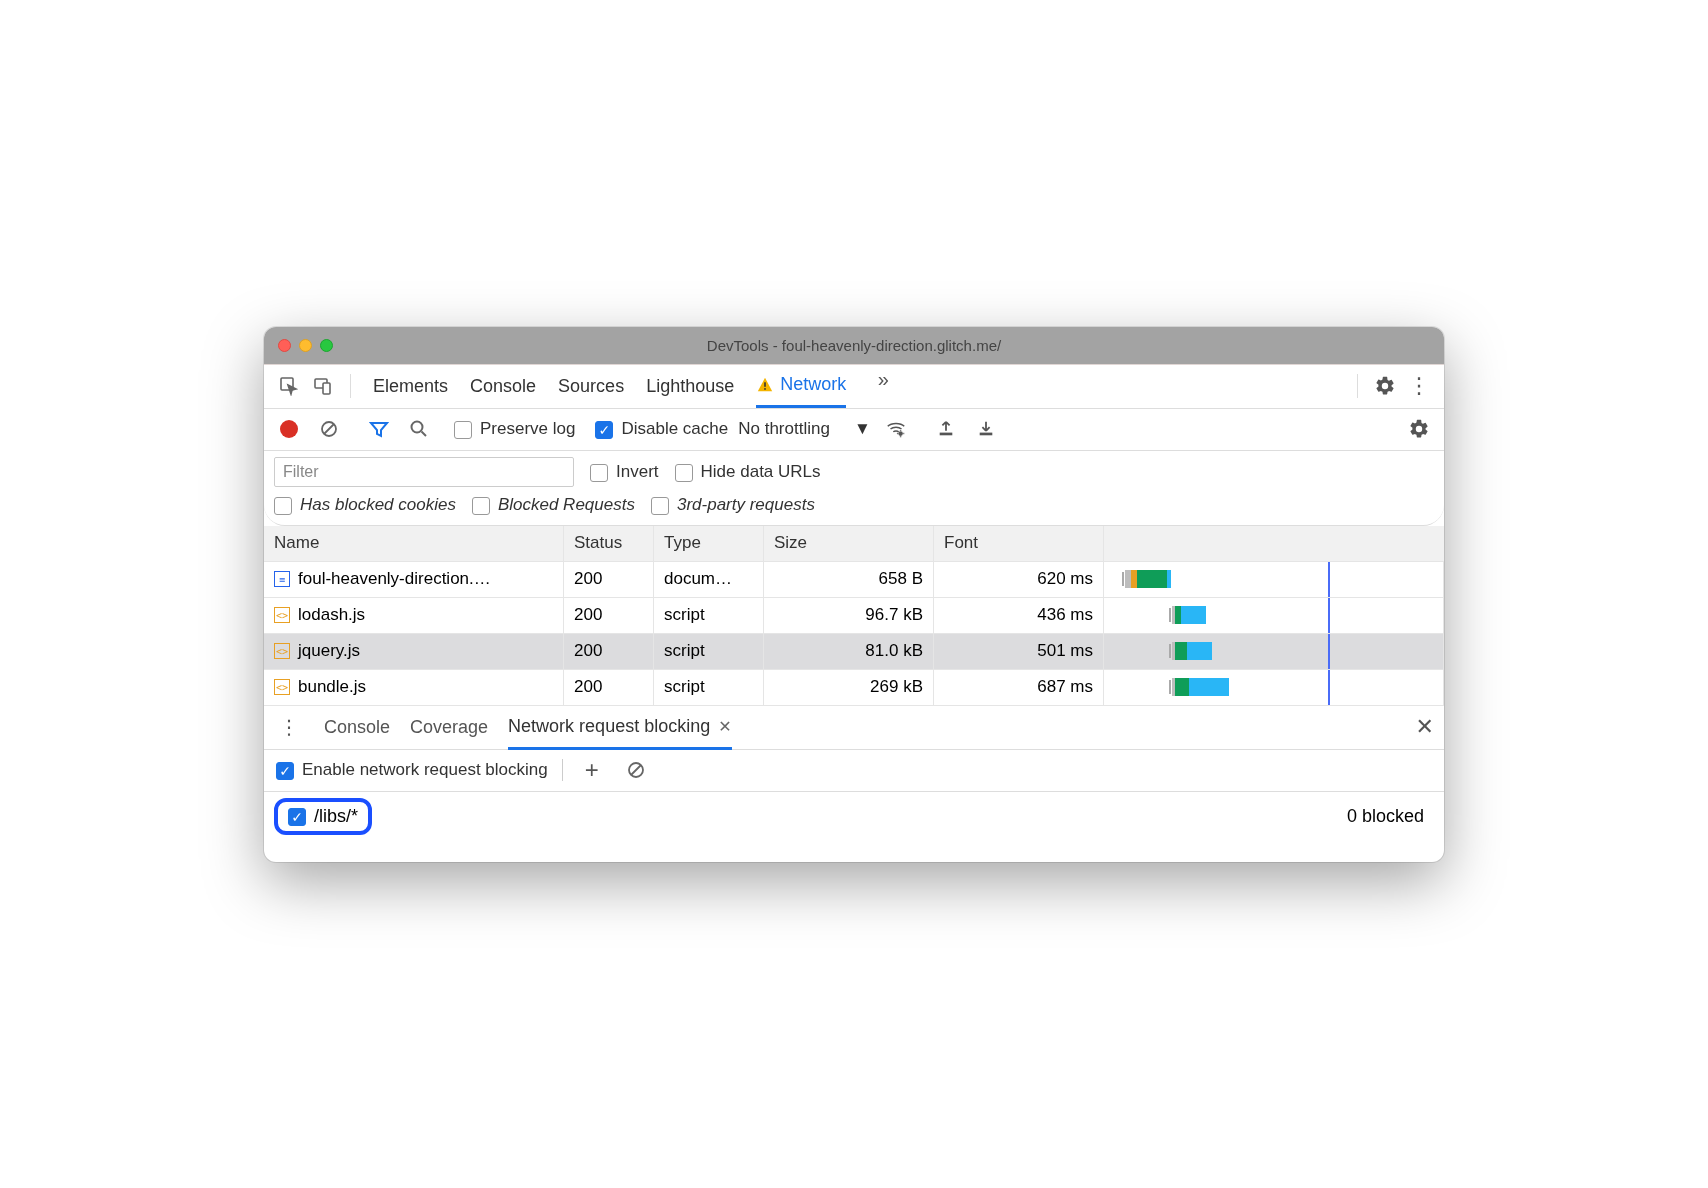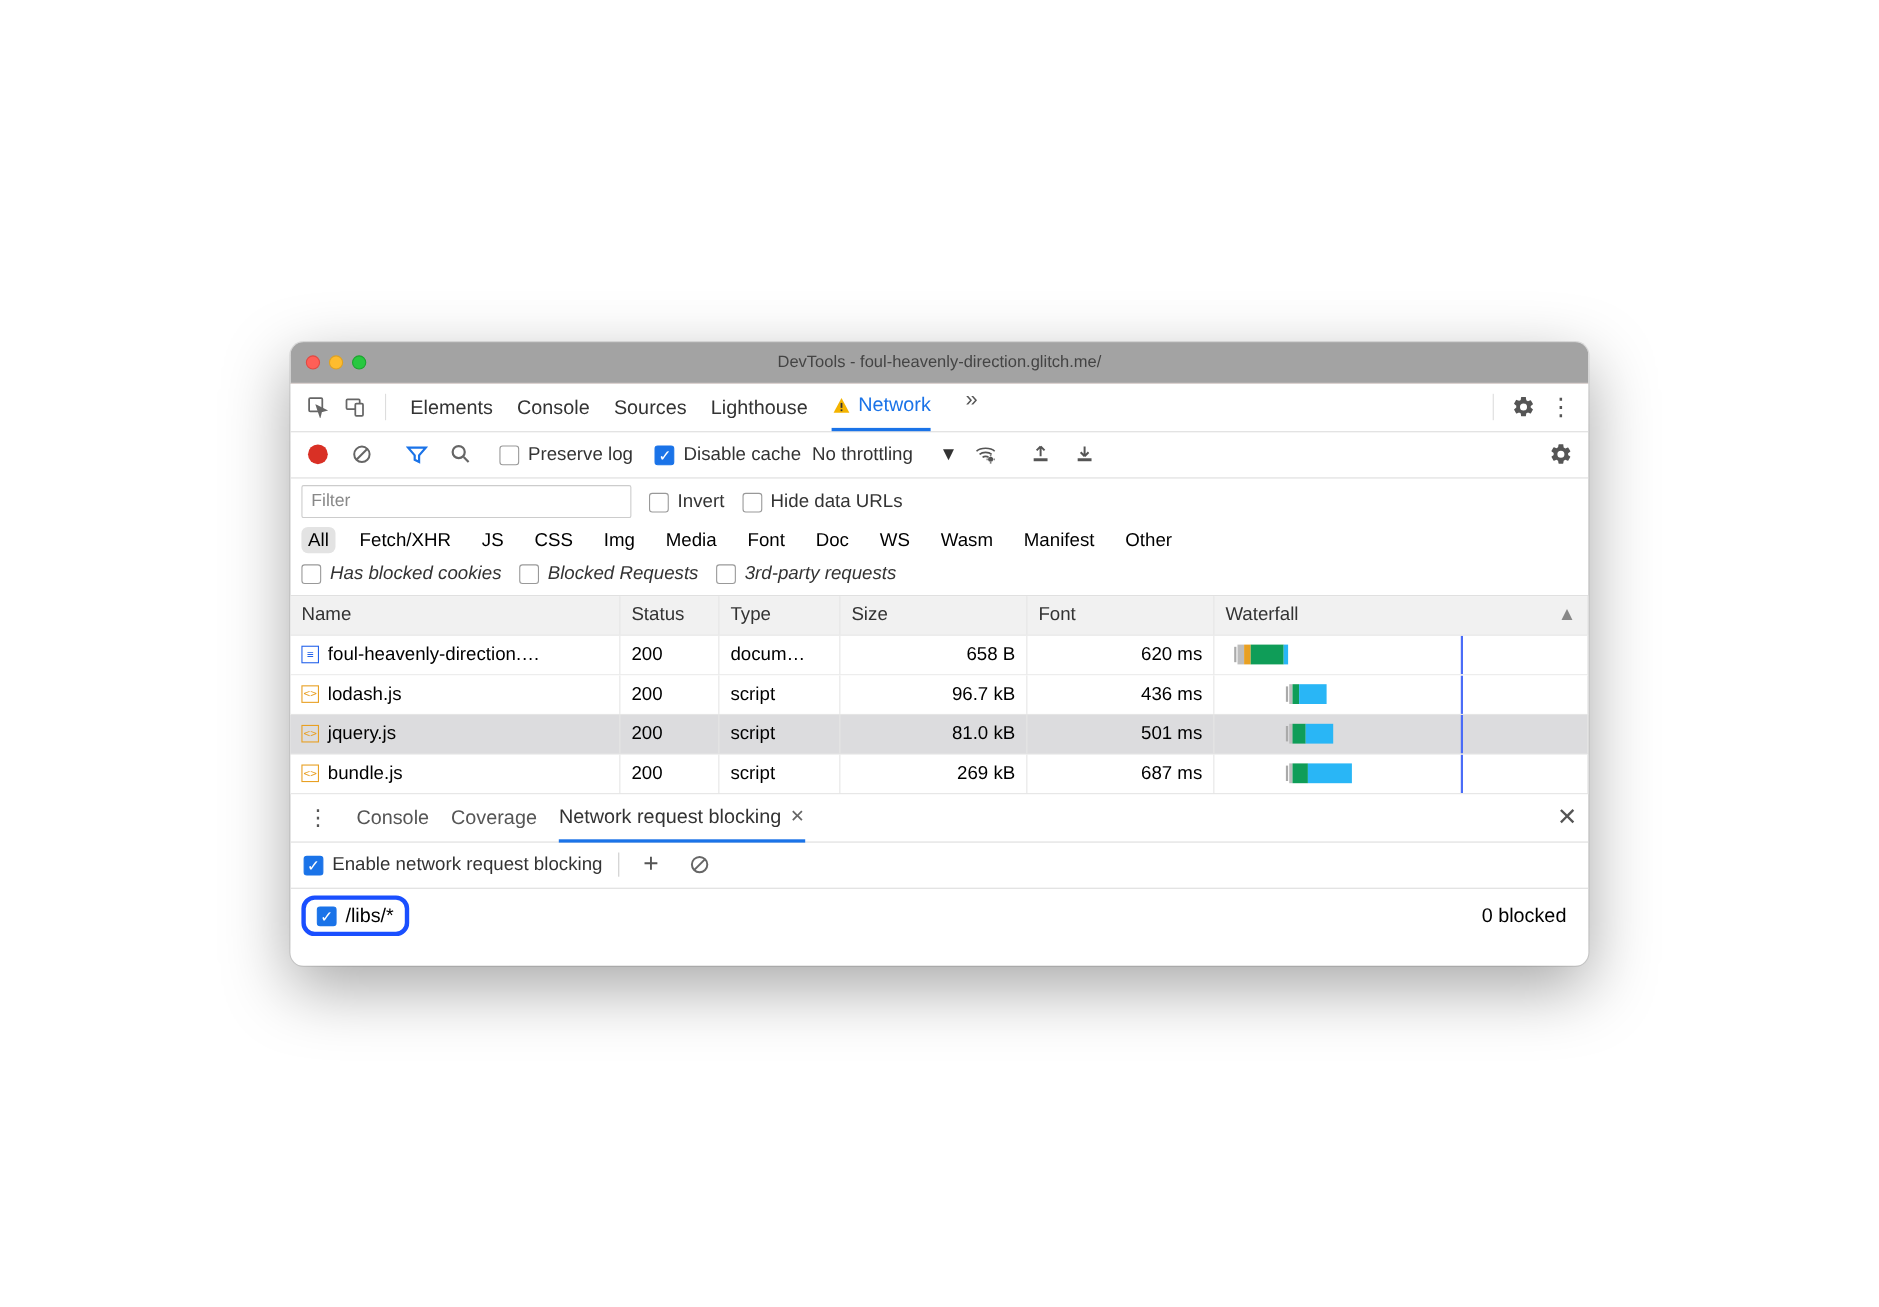--- a/index.html
+++ b/index.html
@@ -128,20 +128,21 @@
   }
   .throttle-select {
     display: flex; align-items: center; gap: 6px;
     color: #333;
   }
 
   .filters {
     border-bottom: 1px solid #ddd;
     padding: 6px 10px 10px;
     font-size: 17px;
+    border-radius: 21px;
   }
   .filters-row {
     display: flex;
     align-items: center;
     gap: 16px;
     margin-bottom: 8px;
     flex-wrap: wrap;
   }
   .filter-input {
     width: 300px;
@@ -411,34 +412,20 @@
       <div class="filter-input">Filter</div>
       <label class="cb-label">
         <span class="cb-square"></span>
         <span>Invert</span>
       </label>
       <label class="cb-label">
         <span class="cb-square"></span>
         <span>Hide data URLs</span>
       </label>
     </div>
-    <div class="filters-row" id="chips-row">
-        <span class="chip active">All</span>
-        <span class="chip">Fetch/XHR</span>
-        <span class="chip">JS</span>
-        <span class="chip">CSS</span>
-        <span class="chip">Img</span>
-        <span class="chip">Media</span>
-        <span class="chip">Font</span>
-        <span class="chip">Doc</span>
-        <span class="chip">WS</span>
-        <span class="chip">Wasm</span>
-        <span class="chip">Manifest</span>
-        <span class="chip">Other</span>
-      </div>
     <div class="filters-row" style="margin-bottom:0;font-style:italic;">
       <label class="cb-label">
         <span class="cb-square"></span>
         <span>Has blocked cookies</span>
       </label>
       <label class="cb-label">
         <span class="cb-square"></span>
         <span>Blocked Requests</span>
       </label>
       <label class="cb-label">
@@ -448,24 +435,20 @@
     </div>
   </div>
 
   <div class="table">
     <div class="thead">
       <div class="thcell">Name</div>
       <div class="thcell">Status</div>
       <div class="thcell">Type</div>
       <div class="thcell">Size</div>
       <div class="thcell">Font</div>
-      <div class="thcell">
-        <span>Waterfall</span>
-        <span style="color:#888;">▲</span>
-      </div>
     </div>
     <div id="tbody">
         <div class="trow">
           <div class="tcell">
             <span class="file-icon doc">≡</span>
             <span>foul-heavenly-direction.…</span>
           </div>
           <div class="tcell">200</div>
           <div class="tcell">docum…</div>
           <div class="tcell right">658 B</div>

